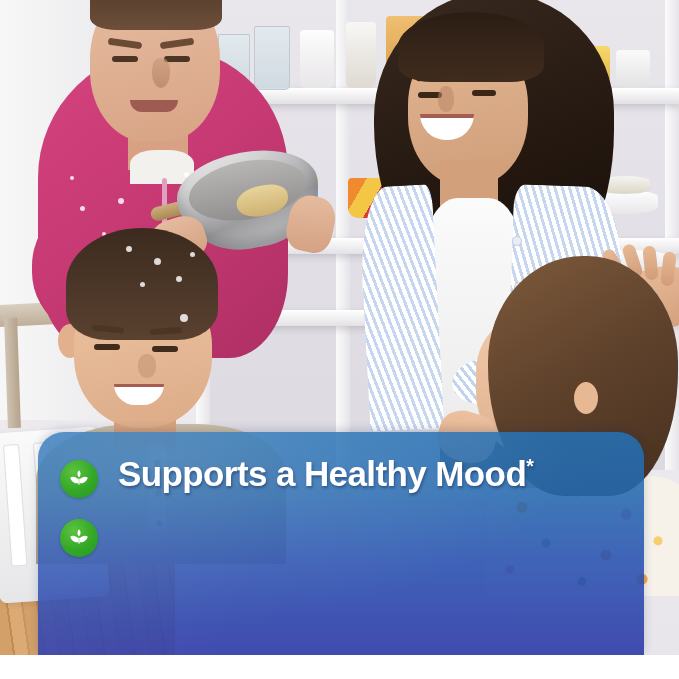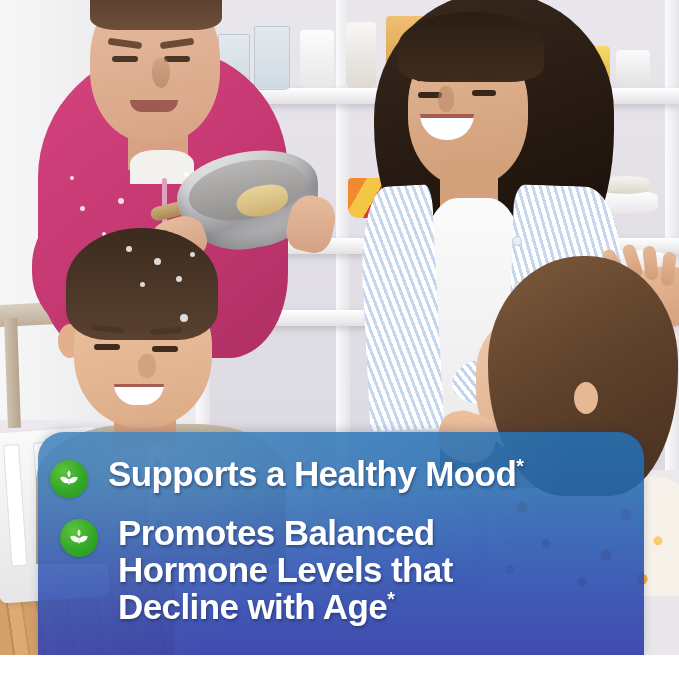--- a/index.html
+++ b/index.html
@@ -398,21 +398,21 @@
       linear-gradient(118deg, rgba(255,255,255,0.06) 0%, rgba(255,255,255,0) 42%);
     pointer-events: none;
   }
 
   .benefit-row {
     position: absolute;
     display: flex;
     align-items: flex-start;
     gap: 20px;
   }
-  .benefit-row.row-1 { left: 12px; top: 23px; justify-content: center; }
+  .benefit-row.row-1 { left: 22px; top: 23px; justify-content: center; }
   .benefit-row.row-2 { left: 22px; top: 82px; }
 
   .leaf-badge {
     flex: 0 0 auto;
     width: 38px;
     height: 38px;
     border-radius: 50%;
     background: radial-gradient(circle at 36% 30%, #5cc33f 0%, #34a727 55%, #229a1c 100%);
     display: flex;
     align-items: center;
@@ -642,22 +642,19 @@
 
       <div class="benefit-row row-2">
         <span class="leaf-badge">
           <svg width="24" height="24" viewBox="0 0 24 24" aria-hidden="true">
             <path d="M12 3.2c2.1 2.2 2.1 5.0 0 7.2-2.1-2.2-2.1-5.0 0-7.2z" fill="#ffffff"></path>
             <path d="M11.4 12.6C9.2 9.8 6.0 9.2 3.3 10.4c.6 3.3 3.4 5.6 6.4 5.8 .7 .05 1.3-.1 1.7-.3z" fill="#ffffff"></path>
             <path d="M12.6 12.6c2.2-2.8 5.4-3.4 8.1-2.2-.6 3.3-3.4 5.6-6.4 5.8-.7 .05-1.3-.1-1.7-.3z" fill="#ffffff"></path>
             <rect x="11.3" y="11.4" width="1.4" height="6.4" rx="0.7" fill="#ffffff"></rect>
           </svg>
         </span>
-        <span class="benefit-text"><span>Promotes Balanced
-Hormone Levels that
-Decline with Age</span><span class="ast">*</span></span>
       </div>
     </div>
 
   </div>
 
 
 </div>
 
 </body></html>

